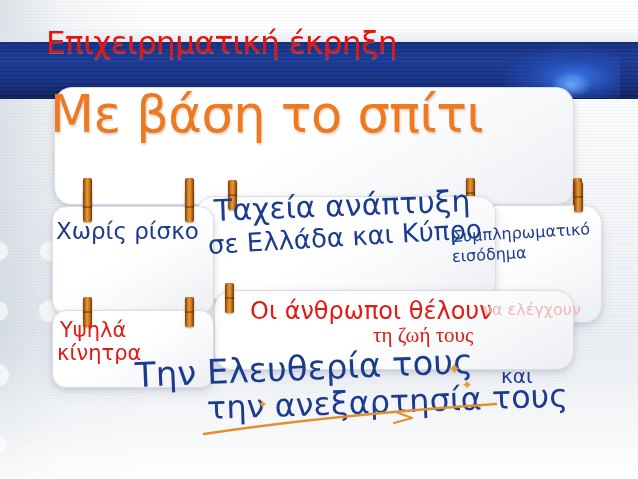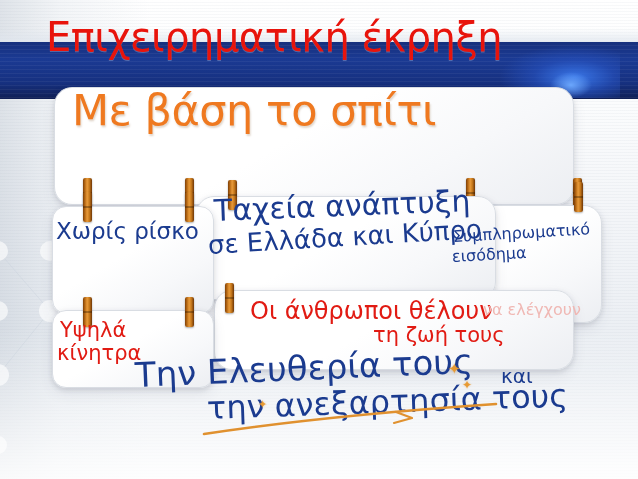--- a/index.html
+++ b/index.html
@@ -90,49 +90,49 @@
   }
   .pin:after{
     content:""; position:absolute; left:0; right:0; top:48%;
     height:2px; background:rgba(40,20,0,.35);
   }
 
   
   .txt{ position:absolute; white-space:nowrap; line-height:1.02; }
 
   .title-red{
-    left:46px; top:17px;
-    font-size:40px; color:#e8140c;
+    left:46px; top:27px;
+    font-size:31px; color:#e8140c;
     letter-spacing:-.5px;
     text-shadow:0 1px 0 rgba(255,255,255,.25);
   }
   .title-orange{
-    left:72px; top:89px;
-    font-size:43px; color:#ef7920;
+    left:50px; top:89px;
+    font-size:51px; color:#ef7920;
     letter-spacing:-.5px;
     text-shadow:1px 2px 2px rgba(120,70,20,.22);
   }
 
   .blue-navy{ color:#1b3b8f; }
   .red-main{ color:#e11b13; }
   .faded-red{ color:#f0b8b4;padding-left:42px; }
 
   .t-norisk{ left:56px; top:220px; font-size:23px; }
   .t-growth1{ left:214px; top:196px; font-size:30px; transform:rotate(-2.2deg); transform-origin:left center; }
   .t-growth2{ left:208px; top:232px; font-size:26px; transform:rotate(-3.4deg); transform-origin:left center; }
   .t-extra1{ left:453px; top:229px; font-size:16px; transform:rotate(-3.2deg); transform-origin:left center; }
   .t-extra2{ left:452px; top:249px; font-size:16px; transform:rotate(-3.2deg); transform-origin:left center; }
 
   .t-high1{ left:60px; top:320px; font-size:21px;text-align:center; }
   .t-high2{ left:57px; top:343px; font-size:21px; }
 
   .t-ppl1{ left:250px; top:299px; font-size:24px; }
   .t-ppl-fade1{ left:441px; top:302px; font-size:16px; }
   .t-ppl-fade2{ left:255px; top:330px; font-size:15px; }
-  .t-ppl2{ left:373px; top:325px; font-size:21px; }
+  .t-ppl2{ left:373px; top:325px; font-size:21px;font-family:Liberation Serif, serif; }
 
   .t-free1{ left:135px; top:358px; font-size:34px; transform:rotate(-2.4deg); transform-origin:left center; }
   .t-free-kai{ left:501px; top:366px; font-size:20px;text-align:center; }
   .t-free2{ left:207px; top:392px; font-size:32px; transform:rotate(-2deg); transform-origin:left center; }
 
   
   .spark{ position:absolute; color:#e79a33; line-height:1; pointer-events:none; text-shadow:0 0 2px rgba(231,154,51,.6); }
 
   .underline-swoosh{ position:absolute; left:200px; top:398px; width:300px; height:40px; pointer-events:none; }
 </style>

